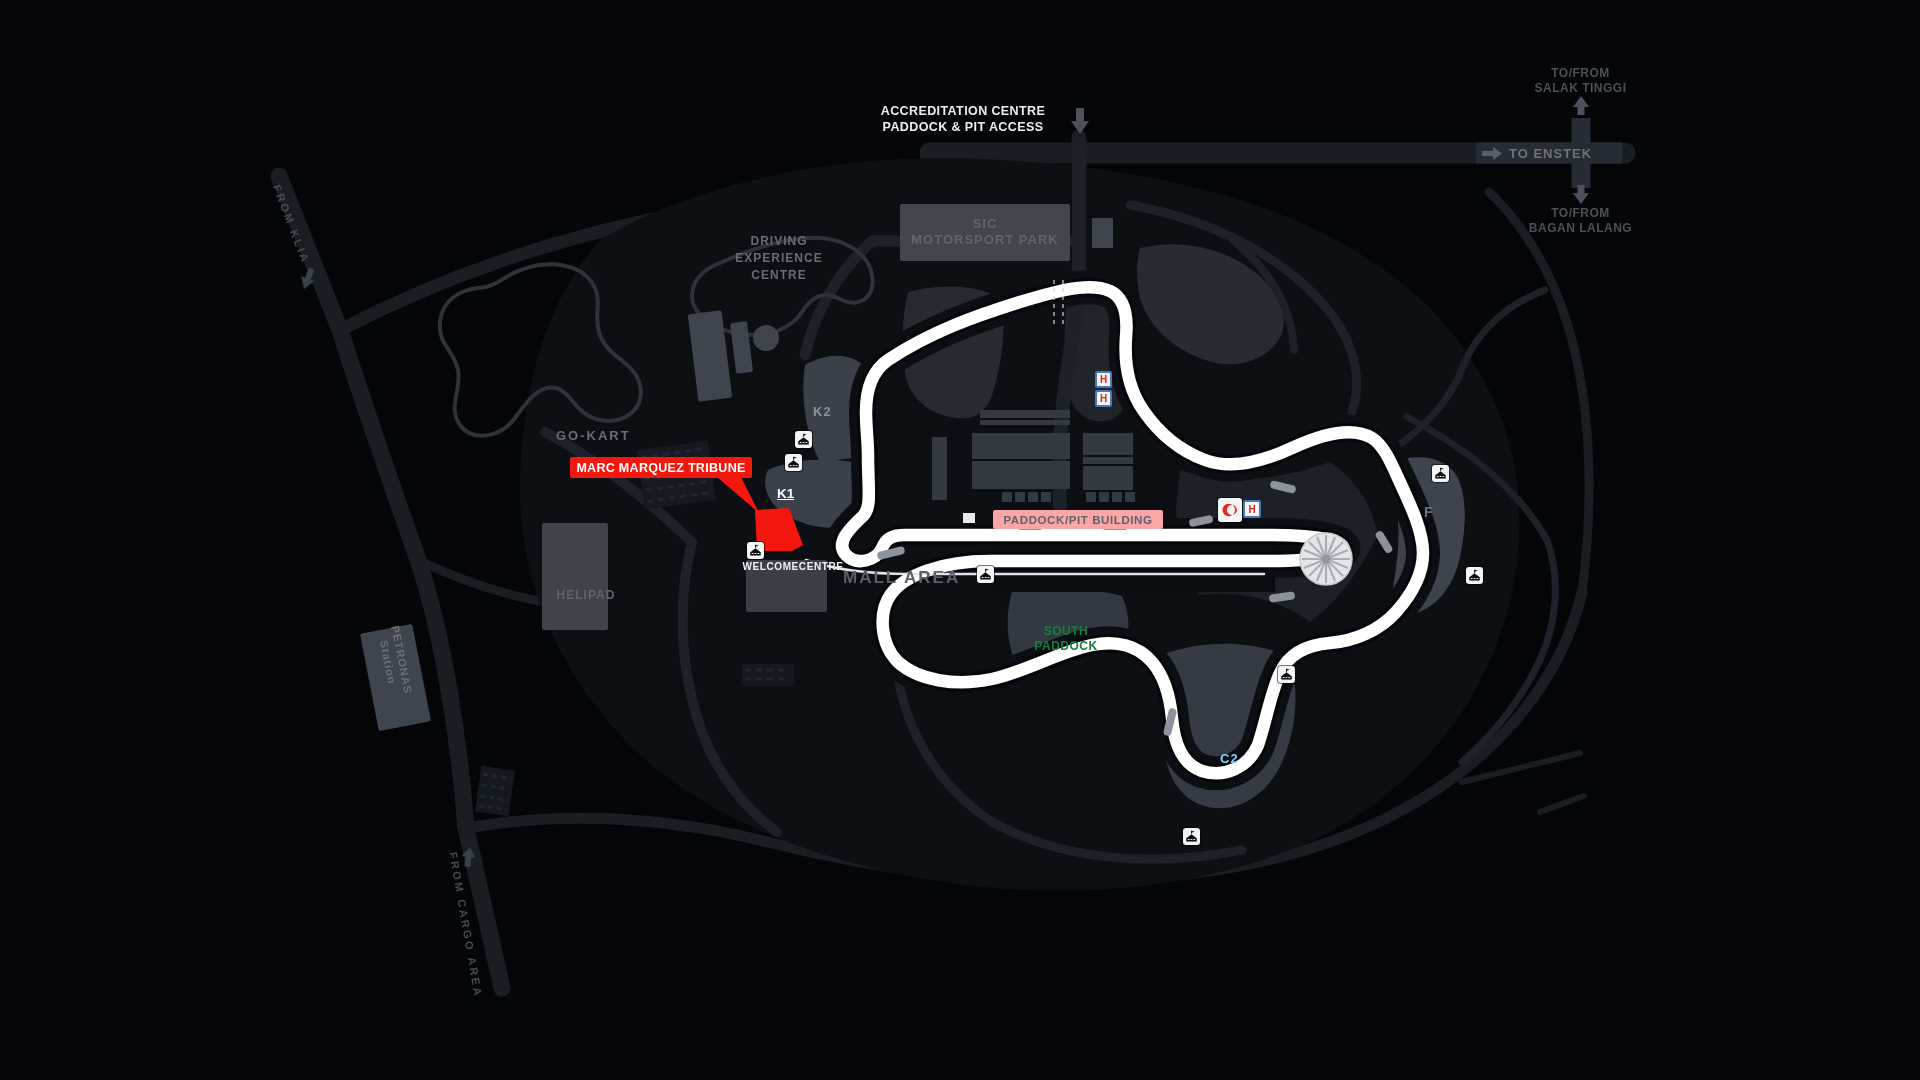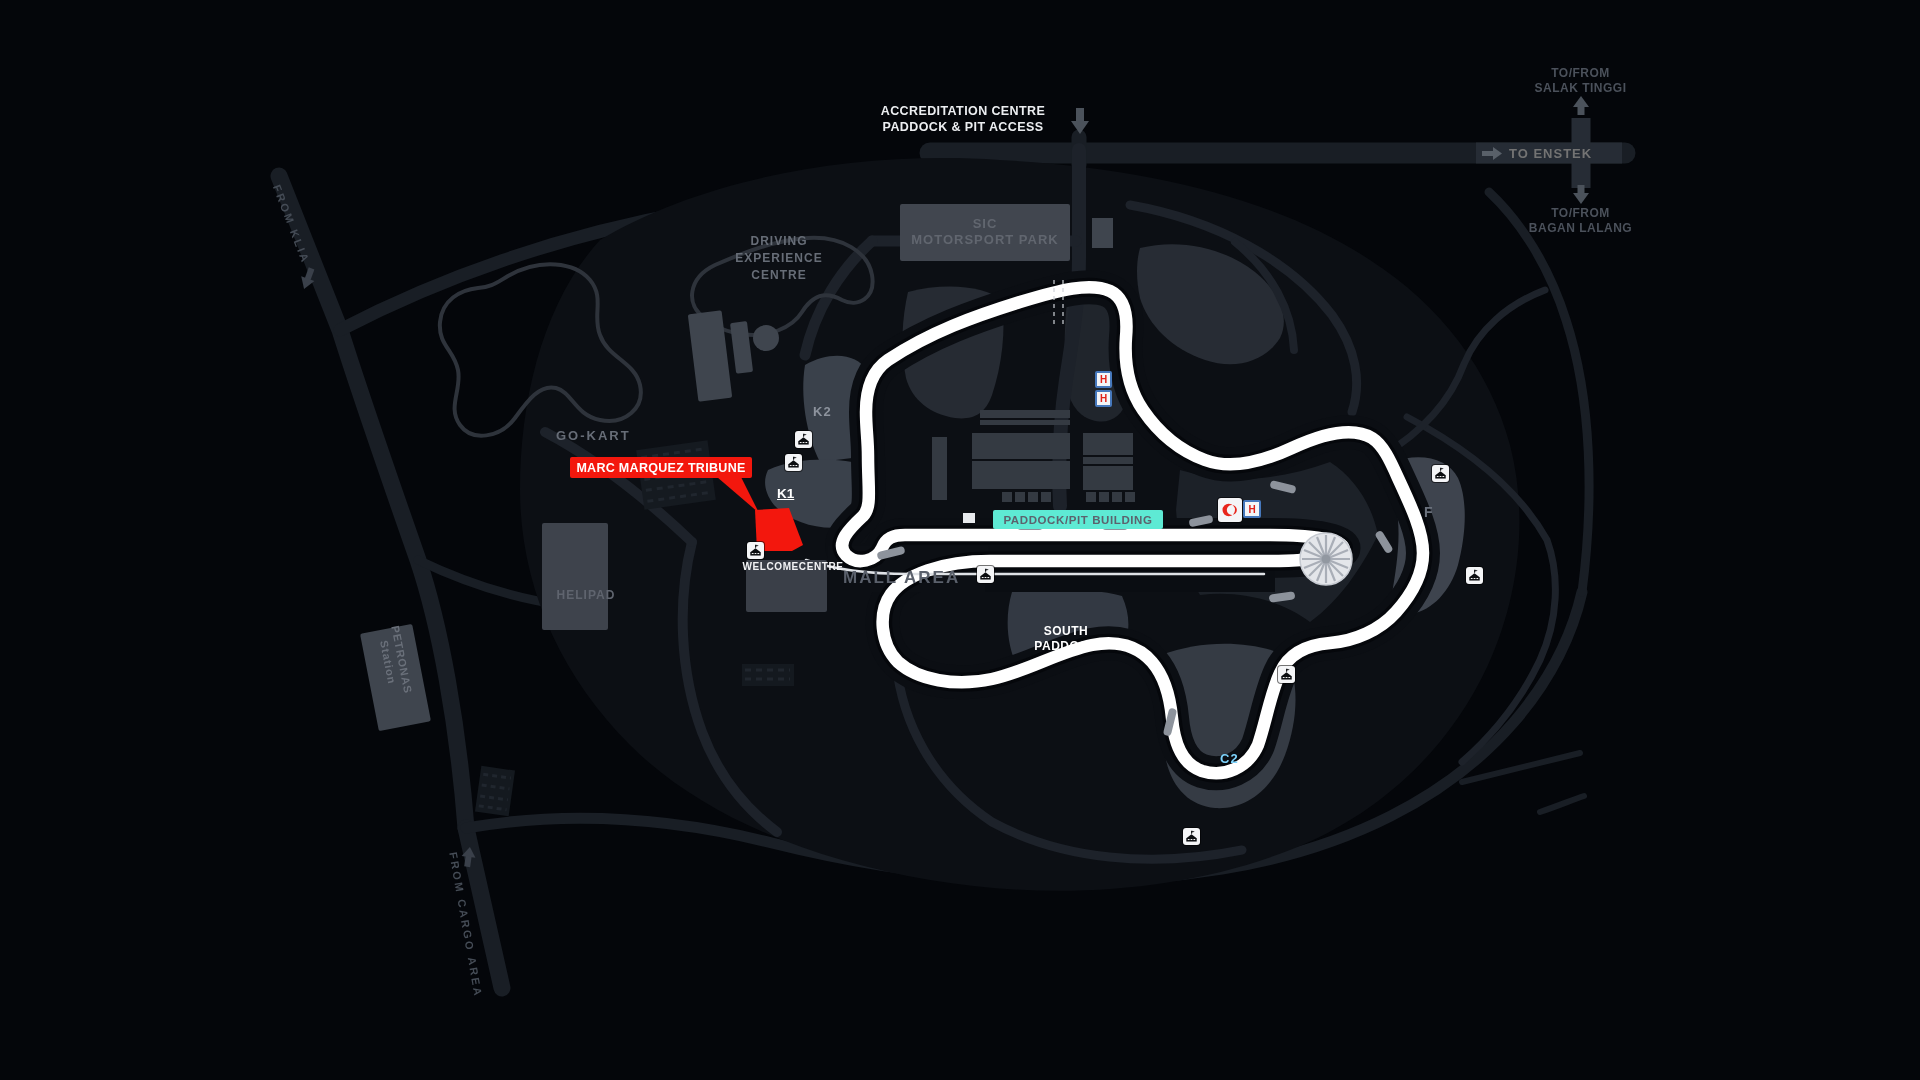--- a/index.html
+++ b/index.html
@@ -289,25 +289,25 @@
     <div class="lbl c" style="position:absolute;left:0;bottom:28px;width:88px;font-size:12px;letter-spacing:1px;color:#5f646e;">
       <span>HELIPAD</span>
     </div>
   </div>
 
   <div class="lbl c" style="left:335px;top:647px;width:120px;font-size:11px;line-height:14px;letter-spacing:1px;color:#6a707a;transform:rotate(79deg);font-weight:700;">
     <span>PETRONAS</span><br>
     <span>Station</span>
   </div>
 
-  <div class="box" style="left:993px;top:510px;width:170px;height:19px;background:#5eead4;display:flex;align-items:center;justify-content:center;">
+  <div class="box" style="left:993px;top:510px;width:170px;height:19px;background:#fca5a5;display:flex;align-items:center;justify-content:center;">
     <span class="lbl" style="position:static;font-size:11.5px;letter-spacing:.6px;color:#5c626d;">PADDOCK/PIT BUILDING</span>
   </div>
 
-  <div class="lbl c" style="left:1008px;top:624px;width:116px;font-size:12px;line-height:15px;color:#ffffff;letter-spacing:.5px;">
+  <div class="lbl c" style="left:1008px;top:624px;width:116px;font-size:12px;line-height:15px;color:#15803d;letter-spacing:.5px;">
     <span>SOUTH</span><br>
     <span>PADDOCK</span>
   </div>
 
   <div class="hmark" style="left:1095px;top:371px;width:17px;height:17px;">
       <span>H</span>
     </div>
   <div class="hmark" style="left:1095px;top:390px;width:17px;height:17px;">
       <span>H</span>
     </div>

